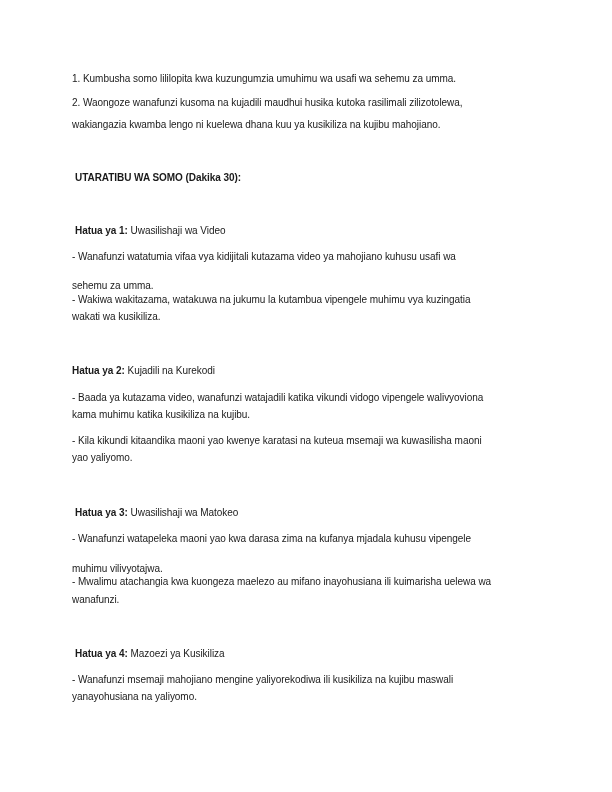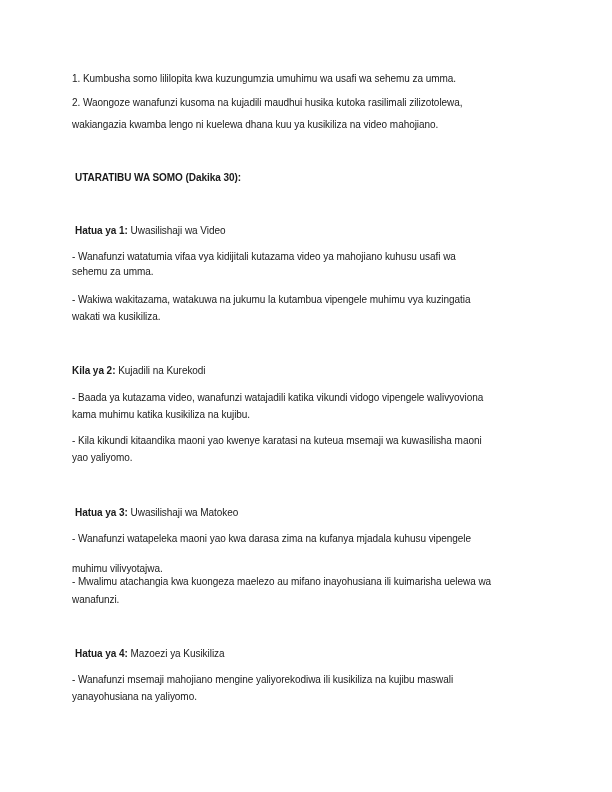--- a/index.html
+++ b/index.html
@@ -10,34 +10,34 @@
     .ind { left: 75px; text-align: center; }
     .b { font-weight: bold; }
   </style>
 </head>
 <body>
 
 <div class="page">
 
   <div class="line" style="top:72px">1. Kumbusha somo lililopita kwa kuzungumzia umuhimu wa usafi wa sehemu za umma.</div>
   <div class="line" style="top:96px">2. Waongoze wanafunzi kusoma na kujadili maudhui husika kutoka rasilimali zilizotolewa,</div>
-  <div class="line" style="top:118px">wakiangazia kwamba lengo ni kuelewa dhana kuu ya kusikiliza na video mahojiano.</div>
+  <div class="line" style="top:118px">wakiangazia kwamba lengo ni kuelewa dhana kuu ya kusikiliza na kujibu mahojiano.</div>
 
   <div class="line ind b" style="top:171px">UTARATIBU WA SOMO (Dakika 30):</div>
 
   <div class="line ind" style="top:224px">
     <span class="b">Hatua ya 1:</span><span> Uwasilishaji wa Video</span>
   </div>
   <div class="line" style="top:250px">- Wanafunzi watatumia vifaa vya kidijitali kutazama video ya mahojiano kuhusu usafi wa</div>
-  <div class="line" style="top:265px">sehemu za umma.</div>
+  <div class="line" style="top:279px">sehemu za umma.</div>
   <div class="line" style="top:293px">- Wakiwa wakitazama, watakuwa na jukumu la kutambua vipengele muhimu vya kuzingatia</div>
   <div class="line" style="top:310px">wakati wa kusikiliza.</div>
 
   <div class="line" style="top:364px">
-    <span class="b">Kila ya 2:</span><span> Kujadili na Kurekodi</span>
+    <span class="b">Hatua ya 2:</span><span> Kujadili na Kurekodi</span>
   </div>
   <div class="line" style="top:408px">kama muhimu katika kusikiliza na kujibu.</div>
   <div class="line" style="top:391px">- Baada ya kutazama video, wanafunzi watajadili katika vikundi vidogo vipengele walivyoviona</div>
   <div class="line" style="top:434px">- Kila kikundi kitaandika maoni yao kwenye karatasi na kuteua msemaji wa kuwasilisha maoni</div>
   <div class="line" style="top:451px">yao yaliyomo.</div>
 
   <div class="line ind" style="top:506px">
     <span class="b">Hatua ya 3:</span><span> Uwasilishaji wa Matokeo</span>
   </div>
   <div class="line" style="top:532px">- Wanafunzi watapeleka maoni yao kwa darasa zima na kufanya mjadala kuhusu vipengele</div>

